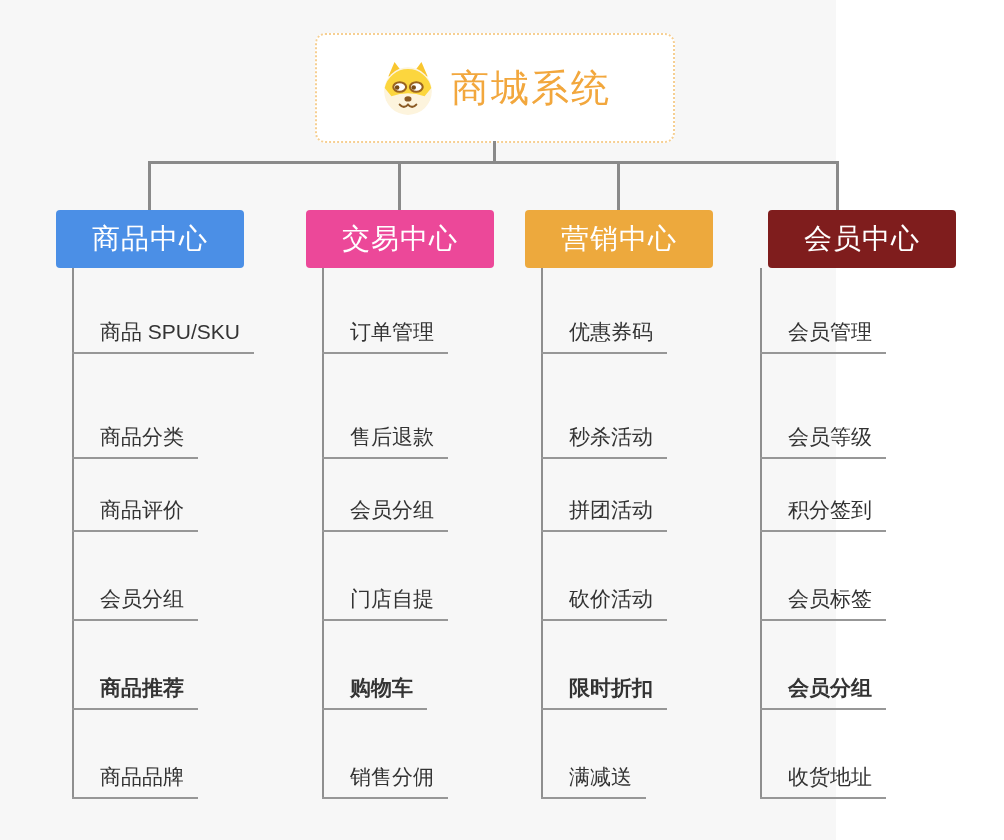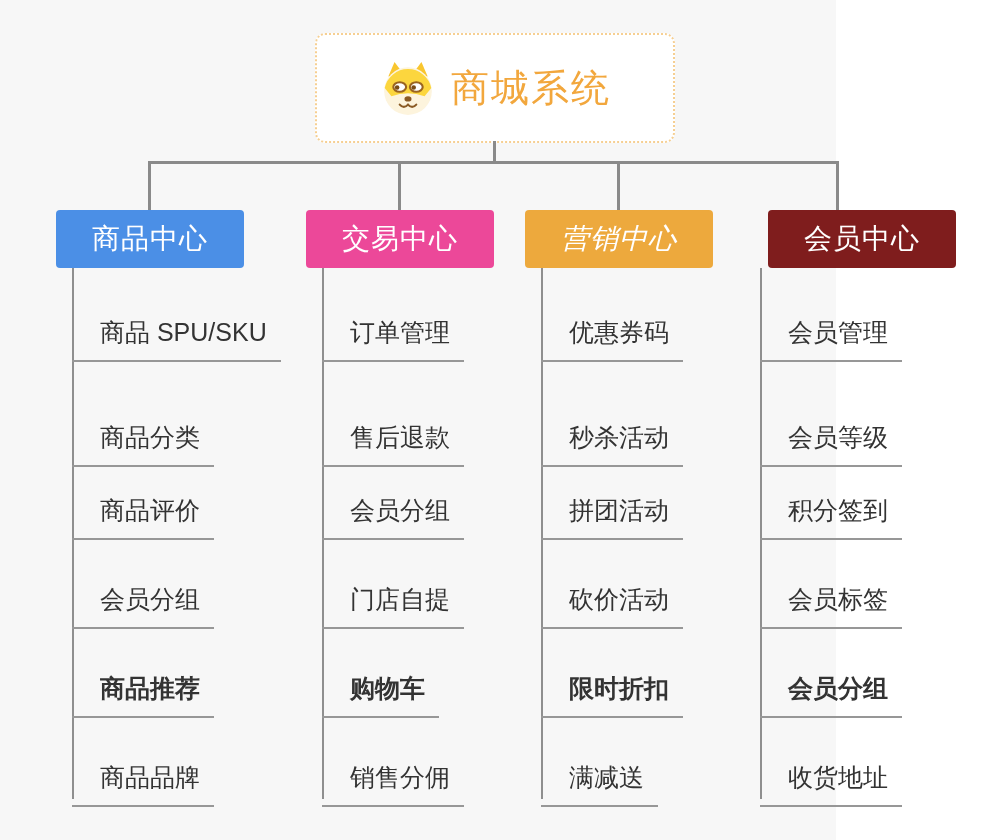--- a/index.html
+++ b/index.html
@@ -31,22 +31,22 @@
   .column{position:absolute;top:210px;width:200px;}
   .col-0{left:56px;} .col-1{left:306px;} .col-2{left:525px;} .col-3{left:744px;}
   .branch-node{
     position:absolute;left:0;top:0;width:188px;height:58px;
     border-radius:4px;display:flex;align-items:center;justify-content:center;
     color:#ffffff;font-size:28px;letter-spacing:1px;
   }
   .spine{position:absolute;left:16px;top:58px;width:2px;height:531px;background:#8f8f8f;}
   .leaf{
     position:absolute;left:16px;display:inline-block;white-space:nowrap;
-    font-size:25px;line-height:26px;color:#333333;
-    padding:0 14px 15px 28px;border-bottom:2px solid #979797;
+    font-size:21px;line-height:26px;color:#333333;
+    padding:0 14px 7px 28px;border-bottom:2px solid #979797;
   }
   .r0{top:109px;} .r1{top:214px;} .r2{top:287px;} .r3{top:376px;} .r4{top:465px;font-weight:bold;} .r5{top:554px;}
 </style>
 </head>
 <body>
 
 <div class="canvas" style="background: rgb(247, 247, 247);">
 
   <div class="root-node" style="border-color: rgb(246, 207, 146);">
     <svg class="dog-icon-svg" viewBox="0 0 56 56" aria-hidden="true">
@@ -87,21 +87,21 @@
     <div class="spine"></div>
     <div class="leaf r0">订单管理</div>
     <div class="leaf r1">售后退款</div>
     <div class="leaf r2">会员分组</div>
     <div class="leaf r3">门店自提</div>
     <div class="leaf r4">购物车</div>
     <div class="leaf r5">销售分佣</div>
   </div>
 
   <div class="column col-2">
-    <div class="branch-node" style="background: rgb(237, 169, 61); font-style: italic;">营销中心</div>
+    <div class="branch-node" style="background: rgb(237, 169, 61);">营销中心</div>
     <div class="spine"></div>
     <div class="leaf r0">优惠券码</div>
     <div class="leaf r1">秒杀活动</div>
     <div class="leaf r2">拼团活动</div>
     <div class="leaf r3">砍价活动</div>
     <div class="leaf r4">限时折扣</div>
     <div class="leaf r5">满减送</div>
   </div>
 
   <div class="column col-3">

